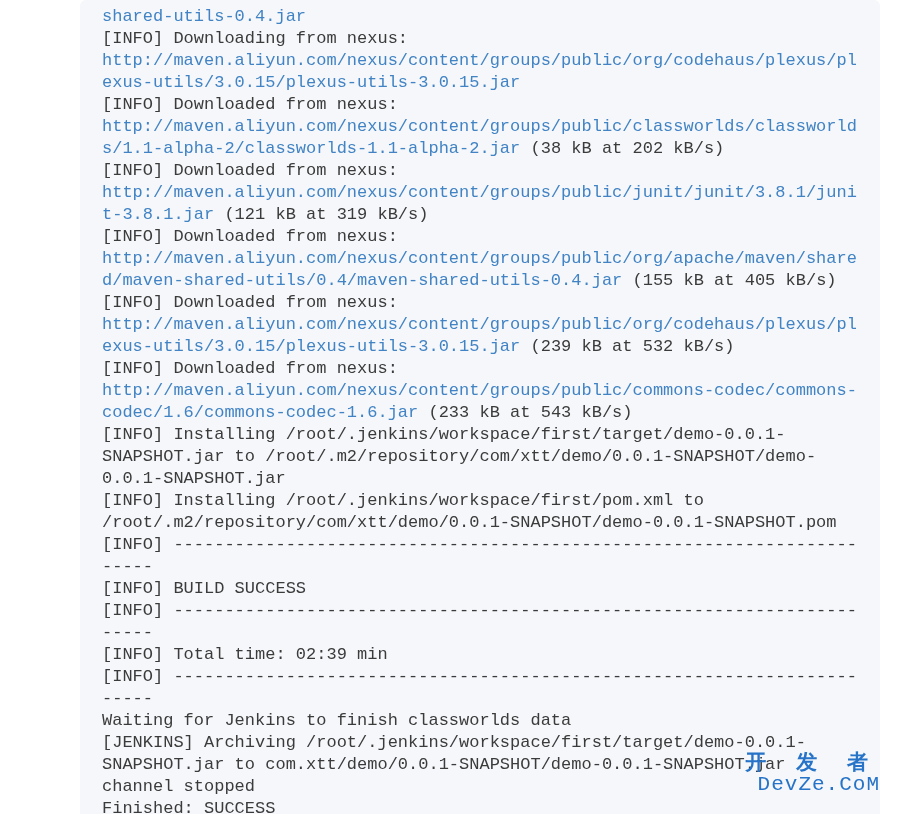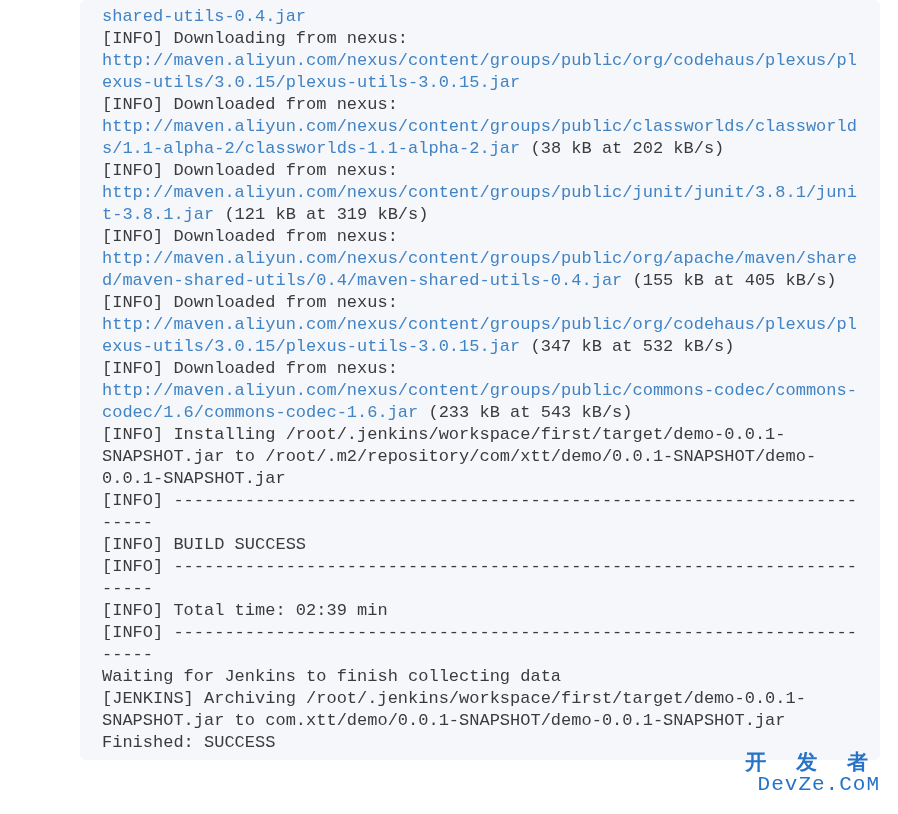--- a/index.html
+++ b/index.html
@@ -56,29 +56,31 @@
 <div class="code-block" id="console-output">
     <div><a class="link" href="#">shared-utils-0.4.jar</a></div>
     <div><span>[INFO] Downloading from nexus: </span></div>
     <div><a class="link" href="#">http://maven.aliyun.com/nexus/content/groups/public/org/codehaus/plexus/plexus-utils/3.0.15/plexus-utils-3.0.15.jar</a></div>
     <div><span>[INFO] Downloaded from nexus: </span></div>
     <div><a class="link" href="#">http://maven.aliyun.com/nexus/content/groups/public/classworlds/classworlds/1.1-alpha-2/classworlds-1.1-alpha-2.jar</a><span> (38 kB at 202 kB/s)</span></div>
     <div><span>[INFO] Downloaded from nexus: </span><a class="link" href="#">http://maven.aliyun.com/nexus/content/groups/public/junit/junit/3.8.1/junit-3.8.1.jar</a><span> (121 kB at 319 kB/s)</span></div>
     <div><span>[INFO] Downloaded from nexus: </span></div>
     <div><a class="link" href="#">http://maven.aliyun.com/nexus/content/groups/public/org/apache/maven/shared/maven-shared-utils/0.4/maven-shared-utils-0.4.jar</a><span> (155 kB at 405 kB/s)</span></div>
     <div><span>[INFO] Downloaded from nexus: </span></div>
-    <div><a class="link" href="#">http://maven.aliyun.com/nexus/content/groups/public/org/codehaus/plexus/plexus-utils/3.0.15/plexus-utils-3.0.15.jar</a><span> (347 kB at 532 kB/s)</span></div>
+    <div><a class="link" href="#">http://maven.aliyun.com/nexus/content/groups/public/org/codehaus/plexus/plexus-utils/3.0.15/plexus-utils-3.0.15.jar</a><span> (239 kB at 532 kB/s)</span></div>
     <div><span>[INFO] Downloaded from nexus: </span><a class="link" href="#">http://maven.aliyun.com/nexus/content/groups/public/commons-codec/commons-codec/1.6/commons-codec-1.6.jar</a><span> (233 kB at 543 kB/s)</span></div>
     <div><span>[INFO] Installing /root/.jenkins/workspace/first/target/demo-0.0.1-SNAPSHOT.jar to /root/.m2/repository/com/xtt/demo/0.0.1-SNAPSHOT/demo-0.0.1-SNAPSHOT.jar</span></div>
+    <div><span>[INFO] Installing /root/.jenkins/workspace/first/pom.xml to /root/.m2/repository/com/xtt/demo/0.0.1-SNAPSHOT/demo-0.0.1-SNAPSHOT.pom</span></div>
     <div><span>[INFO] ------------------------------------------------------------------------</span></div>
     <div><span>[INFO] BUILD SUCCESS</span></div>
     <div><span>[INFO] ------------------------------------------------------------------------</span></div>
     <div><span>[INFO] Total time:  02:39 min</span></div>
     <div><span>[INFO] ------------------------------------------------------------------------</span></div>
-    <div><span>Waiting for Jenkins to finish collecting data</span></div>
+    <div><span>Waiting for Jenkins to finish classworlds data</span></div>
     <div><span>[JENKINS] Archiving /root/.jenkins/workspace/first/target/demo-0.0.1-SNAPSHOT.jar to com.xtt/demo/0.0.1-SNAPSHOT/demo-0.0.1-SNAPSHOT.jar</span></div>
+    <div><span>channel stopped</span></div>
     <div><span>Finished: SUCCESS</span></div>
   </div>
 
 <div class="watermark">
   <div class="watermark-cn">开 发 者</div>
   <div class="watermark-en">DevZe.CoM</div>
 </div>
 
 </body></html>

